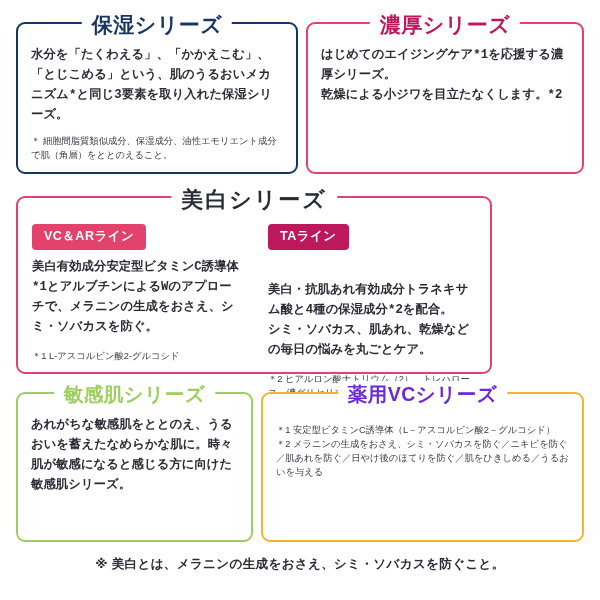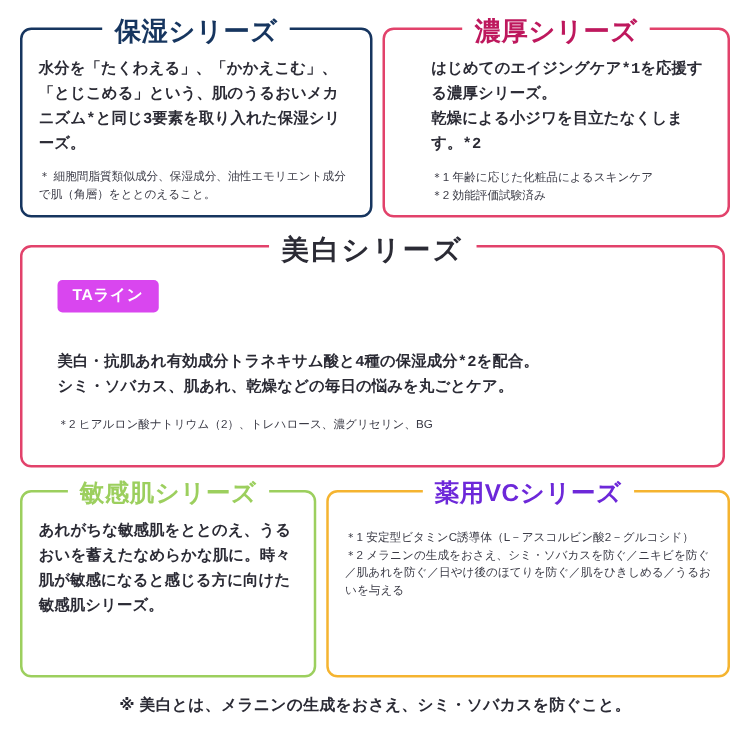--- a/index.html
+++ b/index.html
@@ -71,28 +71,28 @@
   #card-moist .note { margin-top: 9px; }
 
   #card-rich {
     left: 306px;
     top: 22px;
     width: 278px;
     height: 152px;
     border-color: #e2426b;
   }
   #card-rich .title { color: #be185d; font-size: 21px; }
-  #card-rich .inner { padding: 22px 13px 10px 13px; margin-left: 24px; }
+  #card-rich .inner { padding: 22px 13px 10px 13px; }
   #card-rich .note { margin-top: 10px; }
 
   
   #card-white {
     left: 16px;
     top: 196px;
-    width: 564px;
+    width: 476px;
     height: 178px;
     border-color: #e2426b;
   }
   #card-white .title {
     color: #2b2b35;
     font-size: 22px;
     letter-spacing: 2px;
   }
   #card-white .inner {
     display: flex;
@@ -110,21 +110,21 @@
     display: inline-block;
     color: #ffffff;
     font-size: 12.5px;
     font-weight: bold;
     padding: 4px 12px 5px 12px;
     border-radius: 4px;
     letter-spacing: 0.5px;
     margin-bottom: 8px;
   }
   .tag.vc { background: #e2426b; }
-  .tag.ta { background: #d946ef; }
+  .tag.ta { background: #be185d; }
   #card-white .note { margin-top: 12px; }
 
   
   #card-sensitive {
     left: 16px;
     top: 392px;
     width: 237px;
     height: 150px;
     border-color: #9ccf5e;
   }
@@ -166,28 +166,31 @@
       <div class="body">水分を「たくわえる」、「かかえこむ」、「とじこめる」という、肌のうるおいメカニズム*と同じ3要素を取り入れた保湿シリーズ。</div>
       <div class="note">＊ 細胞間脂質類似成分、保湿成分、油性エモリエント成分で肌（角層）をととのえること。</div>
     </div>
   </div>
 
   <div class="card" id="card-rich">
     <div class="title">濃厚シリーズ</div>
     <div class="inner">
       <div class="body" style="white-space: pre-line;">はじめてのエイジングケア*1を応援する濃厚シリーズ。
 乾燥による小ジワを目立たなくします。*2</div>
-      <div class="note" style="white-space: pre-line;">＊1 年齢に応じた化粧品によるスキンケア
-＊2 効能評価試験済み</div>
     </div>
   </div>
 
   <div class="card" id="card-white">
     <div class="title">美白シリーズ</div>
     <div class="inner">
+      <div class="col left">
+        <div class="tag vc">VC＆ARライン</div>
+        <div class="body">美白有効成分安定型ビタミンC誘導体*1とアルブチンによるWのアプローチで、メラニンの生成をおさえ、シミ・ソバカスを防ぐ。</div>
+        <div class="note">＊1 L-アスコルビン酸2-グルコシド</div>
+      </div>
       <div class="col right">
         <div class="tag ta">TAライン</div>
         <div class="body" style="white-space: pre-line; margin-top: 23px;">美白・抗肌あれ有効成分トラネキサム酸と4種の保湿成分*2を配合。
 シミ・ソバカス、肌あれ、乾燥などの毎日の悩みを丸ごとケア。</div>
         <div class="note">＊2 ヒアルロン酸ナトリウム（2）、トレハロース、濃グリセリン、BG</div>
       </div>
     </div>
   </div>
 
   <div class="card" id="card-sensitive">

